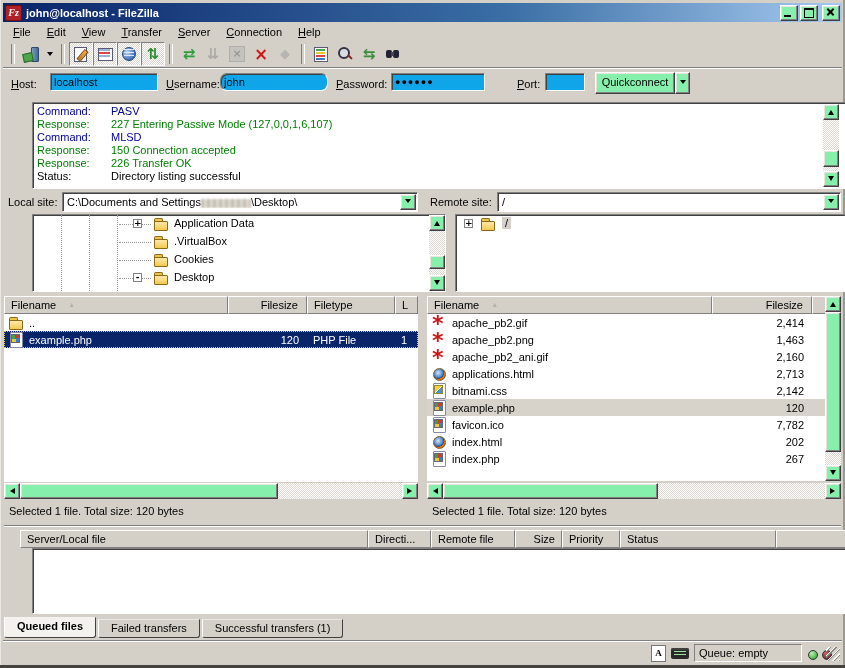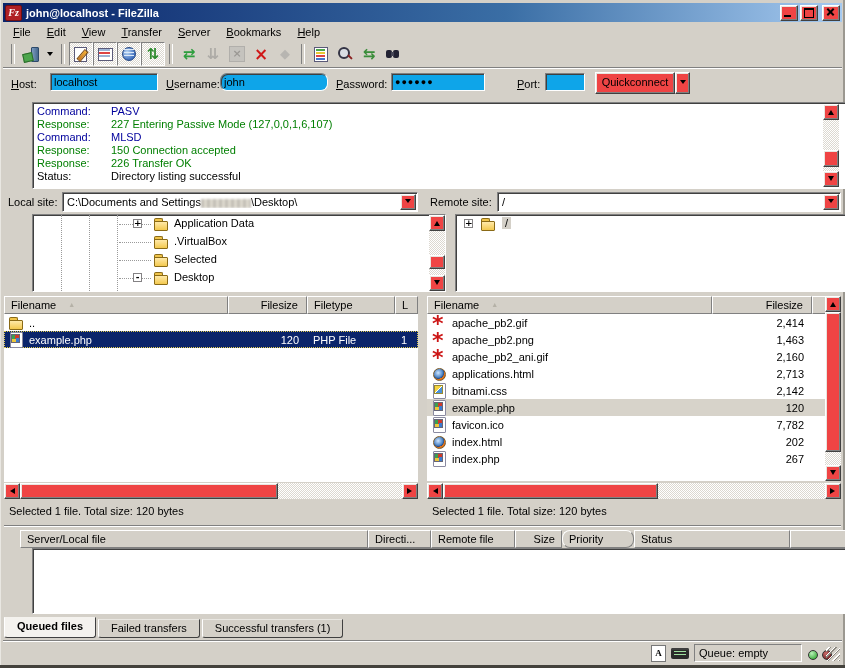--- a/index.html
+++ b/index.html
@@ -1,20 +1,20 @@
 <!DOCTYPE html>
 <html><head>
 <meta charset="utf-8">
 <style>
   html,body{margin:0;padding:0;}
   body{width:845px;height:668px;position:relative;background:#d4d0c8;
        font-family:"Liberation Sans",sans-serif;font-size:11px;color:#000;overflow:hidden;}
   .abs{position:absolute;}
   
-  .raised{border:1px solid;border-color:#fff #404040 #404040 #fff;box-shadow:inset -1px -1px 0 #808080,inset 1px 1px 0 #e8e5df;background:#ef4444;}
+  .raised{border:1px solid;border-color:#fff #404040 #404040 #fff;box-shadow:inset -1px -1px 0 #808080,inset 1px 1px 0 #e8e5df;background:#86efac;}
   .sunken{border:1px solid;border-color:#808080 #fff #fff #808080;box-shadow:inset 1px 1px 0 #404040;background:#fff;margin-left:28px;}
   .groove{border-top:1px solid #808080;border-bottom:1px solid #fff;height:0;}
   
   .frame-bottom{left:0;right:0;bottom:0;height:3px;background:#44423c;}
   .frame-right{right:0;top:0;bottom:0;width:2px;background:#9b9890;}
   .frame-left{left:0;top:0;bottom:0;width:1px;background:#e9e7e2;}
   
   .titlebar{left:3px;top:3px;width:839px;height:19px;background:linear-gradient(90deg,#0a246a,#3a6ea5 60%,#a6caf0);display:flex;align-items:center;padding:0 2px;box-sizing:border-box;}
   .app-icon{width:15px;height:14px;background:#b02025;border:1px solid #6d0f13;border-radius:2px;color:#fff;font:italic bold 10px/13px "Liberation Serif",serif;text-align:center;margin-right:4px;flex:none;}
   .title-text{color:#fff;font-weight:bold;white-space:nowrap;flex:1;}
@@ -116,21 +116,21 @@
   .fi[data-icon="css-file-icon"]::after{content:"";position:absolute;left:4px;top:3px;width:7px;height:7px;background:linear-gradient(135deg,#f5d442 0 45%,#fff 45% 55%,#4a90d9 55%);outline:1px solid #998a30;}
   
   .pane-status{position:absolute;top:505px;height:16px;padding-left:5px;}
   
   .qhead{left:20px;top:530px;width:837px;height:18px;display:flex;}
   .qcell{box-sizing:border-box;border:1px solid;border-color:#fff #808080 #808080 #fff;background:#d4d0c8;padding:2px 6px 0 6px;white-space:nowrap;overflow:hidden;flex:none;}
   .qcell:nth-of-type(1){width:348px;}
   .qcell:nth-of-type(2){width:63px;}
   .qcell:nth-of-type(3){width:84px;}
   .qcell:nth-of-type(4){width:47px;text-align:right;}
-  .qcell:nth-of-type(5){width:72px;border-radius:8px;}
+  .qcell:nth-of-type(5){width:58px;}
   .qcell:nth-of-type(6){width:156px;}
   .qcell:nth-of-type(7){flex:1;}
   .qlist{left:4px;top:548px;width:837px;height:66px;box-sizing:border-box;}
   
   .tabs{left:4px;top:616px;height:22px;display:flex;align-items:flex-end;}
   .tab{box-sizing:border-box;height:19px;line-height:17px;padding:0 12px;background:#d4d0c8;border:1px solid;border-color:#e9e7e2 #404040 #404040 #fff;border-radius:0 0 3px 3px;margin-right:2px;white-space:nowrap;}
   .tab[data-active="true"]{height:21px;background:#f4f2ee;font-weight:bold;border-top-color:#f4f2ee;}
   
   .statusbar{left:3px;top:640px;width:839px;height:25px;border-top:1px solid #808080;box-shadow:inset 0 1px 0 #fff;box-sizing:border-box;}
   .ascii-ind{position:absolute;left:648px;top:4px;width:13px;height:15px;background:#fff;border:1px solid #777;font:bold 9px/14px "Liberation Serif",serif;text-align:center;}
@@ -164,21 +164,21 @@
     </div>
 </div>
 
 <div class="abs menubar">
 
 <span class="menu-item">File</span>
     <span class="menu-item">Edit</span>
     <span class="menu-item">View</span>
     <span class="menu-item">Transfer</span>
     <span class="menu-item">Server</span>
-    <span class="menu-item">Bookmarks</span>
+    <span class="menu-item">Connection</span>
     <span class="menu-item">Help</span>
   </div>
 
 <div class="abs toolbar">
   <div class="tsep"></div>
   <div class="tb-btn">
       <span class="ti ti-site"></span>
     </div>
   <div class="tb-btn narrow">
       <span class="arrdn"></span>
@@ -310,21 +310,21 @@
           <span class="tree-label">Application Data</span>
         </div>
         <div class="tree-row">
 
           <span class="fi" data-icon="folder-icon"></span>
           <span class="tree-label">.VirtualBox</span>
         </div>
         <div class="tree-row">
 
           <span class="fi" data-icon="folder-icon"></span>
-          <span class="tree-label">Selected</span>
+          <span class="tree-label">Cookies</span>
         </div>
         <div class="tree-row">
           <span class="expander" data-exp="minus"></span>
           <span class="fi" data-icon="folder-icon"></span>
           <span class="tree-label">Desktop</span>
         </div>
       </div>
   </div>
   <div>
     <div class="sb-track" style="position:absolute;right:0;top:0;width:16px;height:76px;"></div>

